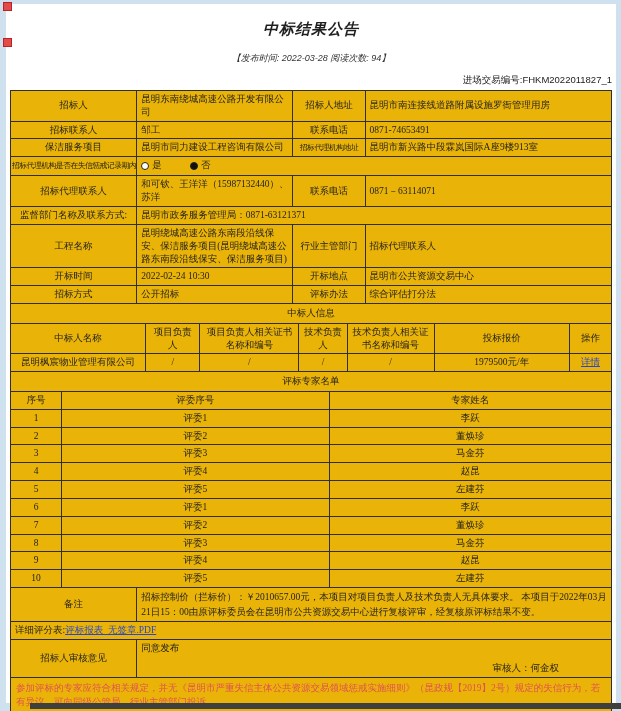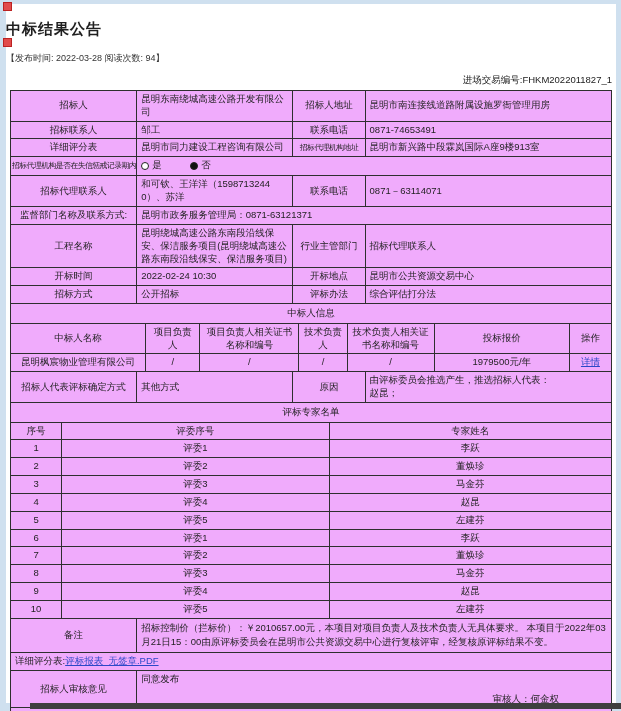--- a/index.html
+++ b/index.html
@@ -10,28 +10,28 @@
     color:#1f1f1f;
     position:relative;
   }
   .page {
     position:absolute; left:6px; top:4px; width:610px; height:699px;
     background:#ffffff;
   }
   .broken-img { position:absolute; width:9px; height:9px; background:#e14b4b; border:1px solid #b22; left:3px; }
   .broken-img.one { top:2px; }
   .broken-img.two { top:38px; }
-  .hdr { text-align:left; }
+  .hdr { text-align:center;font-style:italic; }
   .title { font-size:15px; font-weight:bold; padding-top:16px; letter-spacing:1px; }
   .meta { font-size:9px; color:#333; margin-top:13px; }
   .trade { font-size:9.5px; text-align:right; padding-right:4px; margin-top:9px; margin-bottom:3px; color:#222; }
   table {
     border-collapse:collapse; table-layout:fixed;
     width:602px; margin-left:4px; margin-top:-1px;
-    font-size:9.5px; background:#f0abfc;
+    font-size:9.5px; background:#eab308;font-family:Liberation Serif, serif;
   }
   table.first { margin-top:0; }
   td, th {
     border:1px solid #2f2f2f; padding:2px 4px;
     line-height:1.35; font-weight:normal; vertical-align:middle;
     overflow:hidden; word-break:break-all;
   }
   .lbl { text-align:center; }
   .c { text-align:center; }
   .sec { text-align:center; padding:3px 14px; }
@@ -70,21 +70,21 @@
       <td class="lbl">招标人地址</td>
       <td>昆明市南连接线道路附属设施罗衙管理用房</td>
     </tr>
     <tr>
       <td class="lbl">招标联系人</td>
       <td>邹工</td>
       <td class="lbl">联系电话</td>
       <td>0871-74653491</td>
     </tr>
     <tr>
-      <td class="lbl">详细评分表</td>
+      <td class="lbl">保洁服务项目</td>
       <td>昆明市同力建设工程咨询有限公司</td>
       <td class="lbl tight">招标代理机构地址</td>
       <td>昆明市新兴路中段霖岚国际A座9楼913室</td>
     </tr>
     <tr>
       <td class="tight">招标代理机构是否在失信惩戒记录期内</td>
       <td colspan="3">
         <span class="radio-opt">
           <span class="radio"></span>
           <span>是</span>
@@ -162,27 +162,20 @@
     </table>
 
   <table>
     <colgroup>
         <col style="width:21%">
         <col style="width:26%">
         <col style="width:12%">
         <col style="width:41%">
       </colgroup>
     <tbody>
-        <tr>
-      <td class="lbl">招标人代表评标确定方式</td>
-      <td>其他方式</td>
-      <td class="lbl">原因</td>
-      <td class="pre">由评标委员会推选产生，推选招标人代表：
-赵昆；</td>
-    </tr>
     <tr>
       <td class="sec" colspan="4">评标专家名单</td>
     </tr>
   </tbody>
     </table>
 
   <table>
     <colgroup>
         <col style="width:8.5%">
         <col style="width:44.5%">

